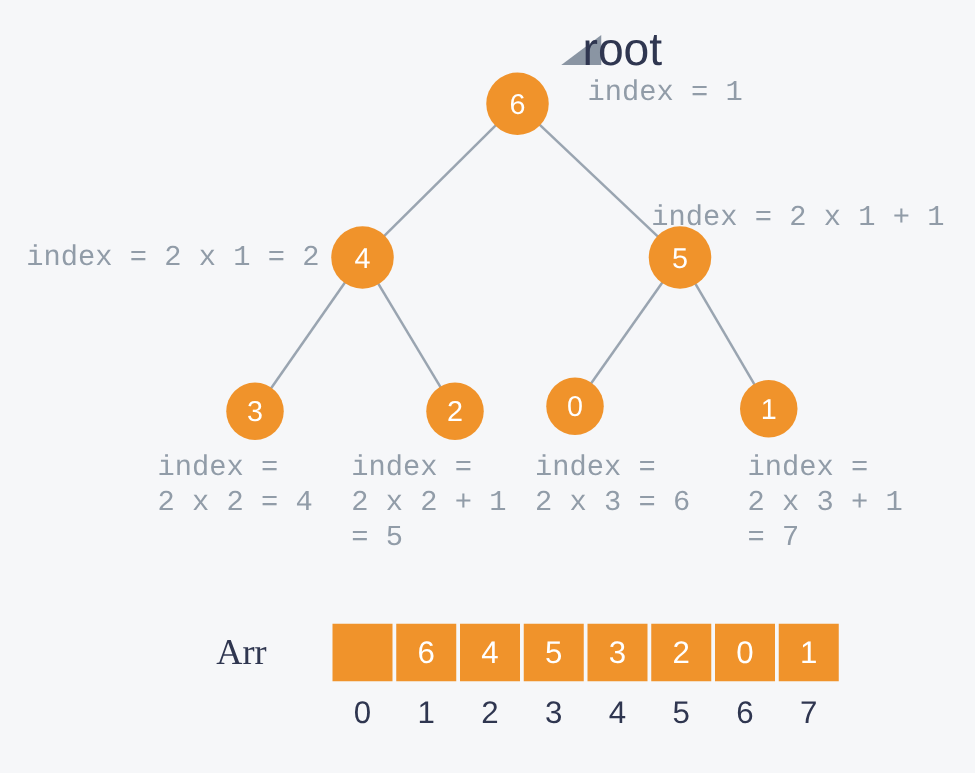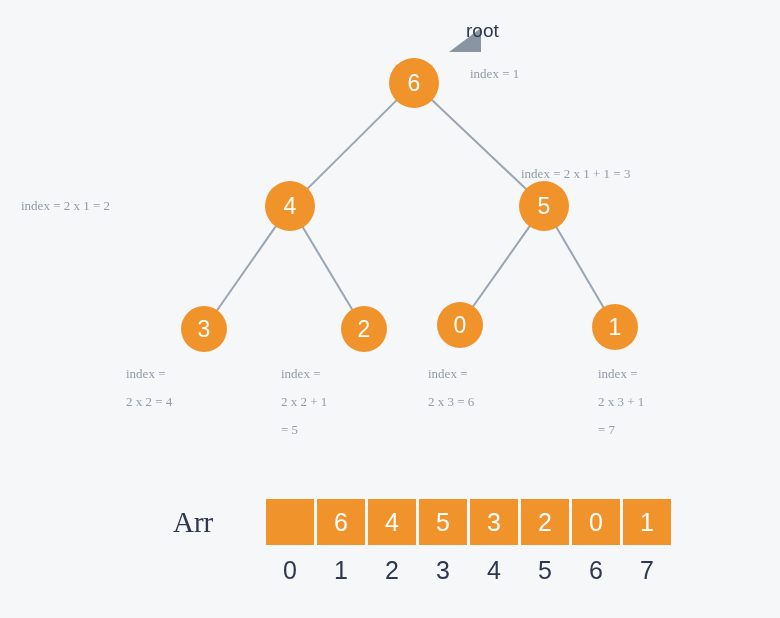--- a/index.html
+++ b/index.html
@@ -37,29 +37,29 @@
     justify-content: center;
     font-size: 23px;
     font-weight: 400;
     line-height: 1;
     font-family: "Liberation Sans", sans-serif;
     box-sizing: border-box;
   }
   .lbl {
     position: absolute;
     color: #919ca8;
-    font-size: 13px;
+    font-size: 23px;
     line-height: 28px;
-    font-family: Liberation Serif, serif;
+    font-family: Liberation Mono, monospace;
     white-space: pre-line;
   }
   #root-word {
     position: absolute;
     color: #2f3650;
-    font-size: 19px;
+    font-size: 37px;
     line-height: 1;
     font-family: "Liberation Sans", sans-serif;
   }
   #root-arrow {
     position: absolute;
     width: 0; height: 0;
   }
   #arr-label {
     position: absolute;
     color: #2f3650;

